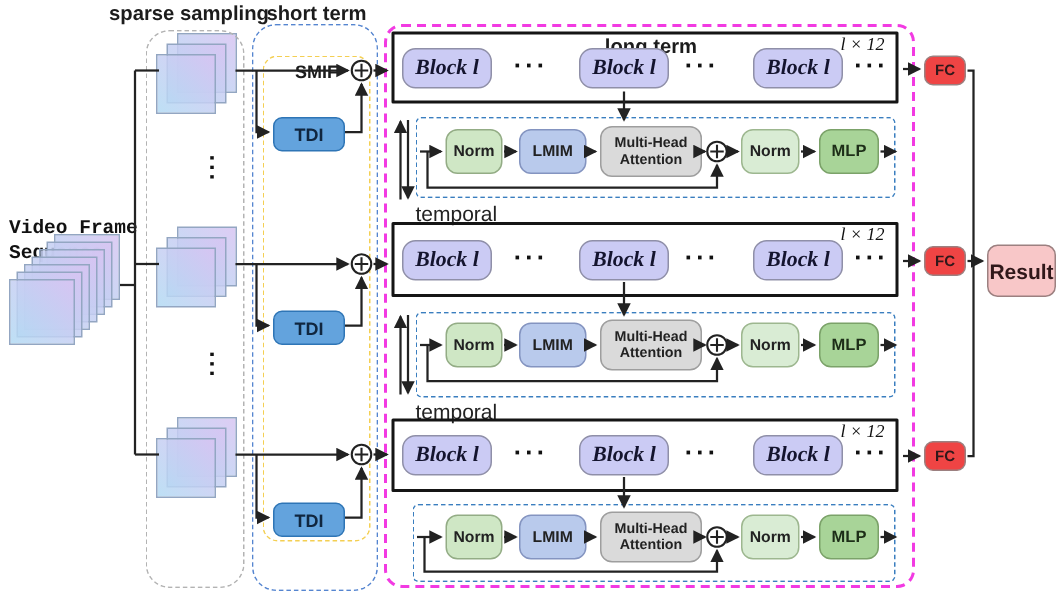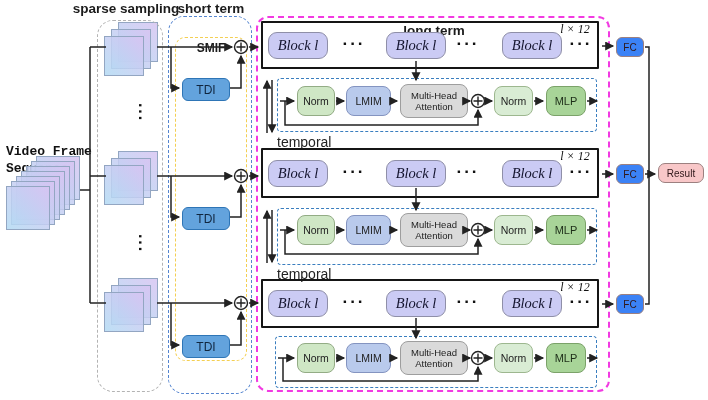--- a/index.html
+++ b/index.html
@@ -9,39 +9,39 @@
   .lbl{font-weight:bold;font-size:13.5px;text-align:center;}
   .lbl-sm{font-weight:bold;font-size:12px;text-align:center;}
   .rect{position:absolute;box-sizing:border-box;background:transparent;}
   .rect-gray{border:1.5px dashed #b3b3b3;border-radius:16px;}
   .rect-blue{border:1.6px dashed #5585d0;border-radius:16px;}
   .rect-yellow{border:1.6px dashed #f4cf52;border-radius:10px;}
   .rect-magenta{border:2px dashed #f23ae2;border-radius:12px;}
   .rect-black{border:2px solid #151515;border-radius:1px;}
   .rect-sub{border:1.6px dashed #3a7ebf;border-radius:4px;}
   .node{position:absolute;box-sizing:border-box;display:flex;align-items:center;justify-content:center;
-        text-align:center;font-weight:normal;}
+        text-align:center;font-weight:bold;}
   .tdi{width:48px;height:23px;background:#63a3dd;border:1.5px solid #2e75b6;border-radius:6px;
        font-size:12px;color:#10263f;}
   .blockl{width:60px;height:27px;background:#cbcbf4;border:1.2px solid #8f8fa8;border-radius:9px;
           font-family:"Liberation Serif",serif;font-style:italic;font-size:14.5px;color:#14142e;}
   .norm{width:38px;height:30px;background:#cfe7c5;border:1.2px solid #93ac85;border-radius:8px;
         font-size:10.5px;color:#222;}
   .norm2{width:39px;height:30px;background:#d9ecd4;border:1.2px solid #9db78f;border-radius:8px;
         font-size:10.5px;color:#222;}
   .lmim{width:45px;height:30px;background:#b9caec;border:1.2px solid #8494c0;border-radius:8px;
         font-size:10.5px;color:#222;}
   .mha{width:68px;height:34px;background:#dadada;border:1.2px solid #9e9e9e;border-radius:8px;
        font-size:9.5px;line-height:1.2;color:#222;padding:0 4px;}
   .mlp{width:40px;height:30px;background:#a8d498;border:1.2px solid #7ba269;border-radius:8px;
        font-size:11px;color:#1d2e18;}
-  .fc{width:28px;height:20px;background:#3b82f6;border:1.2px solid #9c8080;border-radius:6px;
+  .fc{width:28px;height:20px;background:#ef4444;border:1.2px solid #9c8080;border-radius:6px;
       font-size:10px;color:#30181a;}
-  .result{width:46px;height:20px;background:#f8c7c8;border:1.2px solid #9c8080;border-radius:7px;
-          font-size:10px;color:#30181a;}
+  .result{width:46px;height:35px;background:#f8c7c8;border:1.2px solid #9c8080;border-radius:7px;
+          font-size:14px;color:#30181a;}
   .dots-h{position:absolute;font-weight:bold;font-size:17px;letter-spacing:2px;color:#111;
           width:34px;text-align:center;}
   .dots-v{position:absolute;font-weight:bold;font-size:16px;letter-spacing:1px;color:#111;
           writing-mode:vertical-rl;}
   .ltimes{position:absolute;font-family:"Liberation Serif",serif;font-style:italic;
           font-size:12px;color:#111;width:46px;text-align:center;}
   .temporal{position:absolute;font-size:14px;color:#222;}
   .vfs{position:absolute;font-family:"Liberation Mono",monospace;font-weight:bold;
        font-size:13px;line-height:1.3;color:#111;width:96px;}
   .frame{position:absolute;box-sizing:border-box;border:1px solid #93a6c2;

